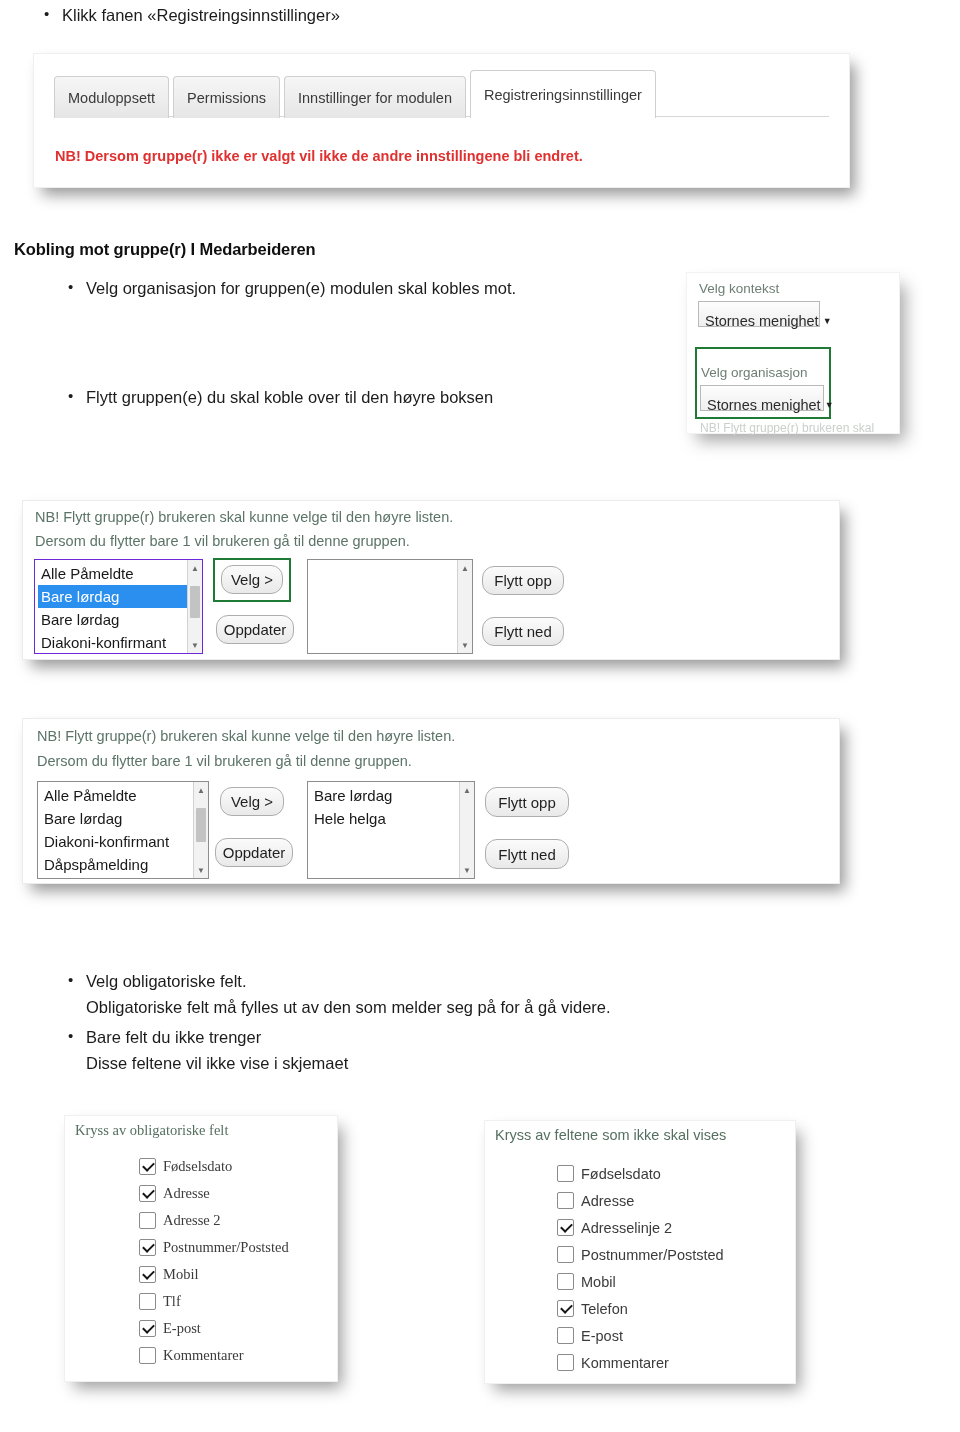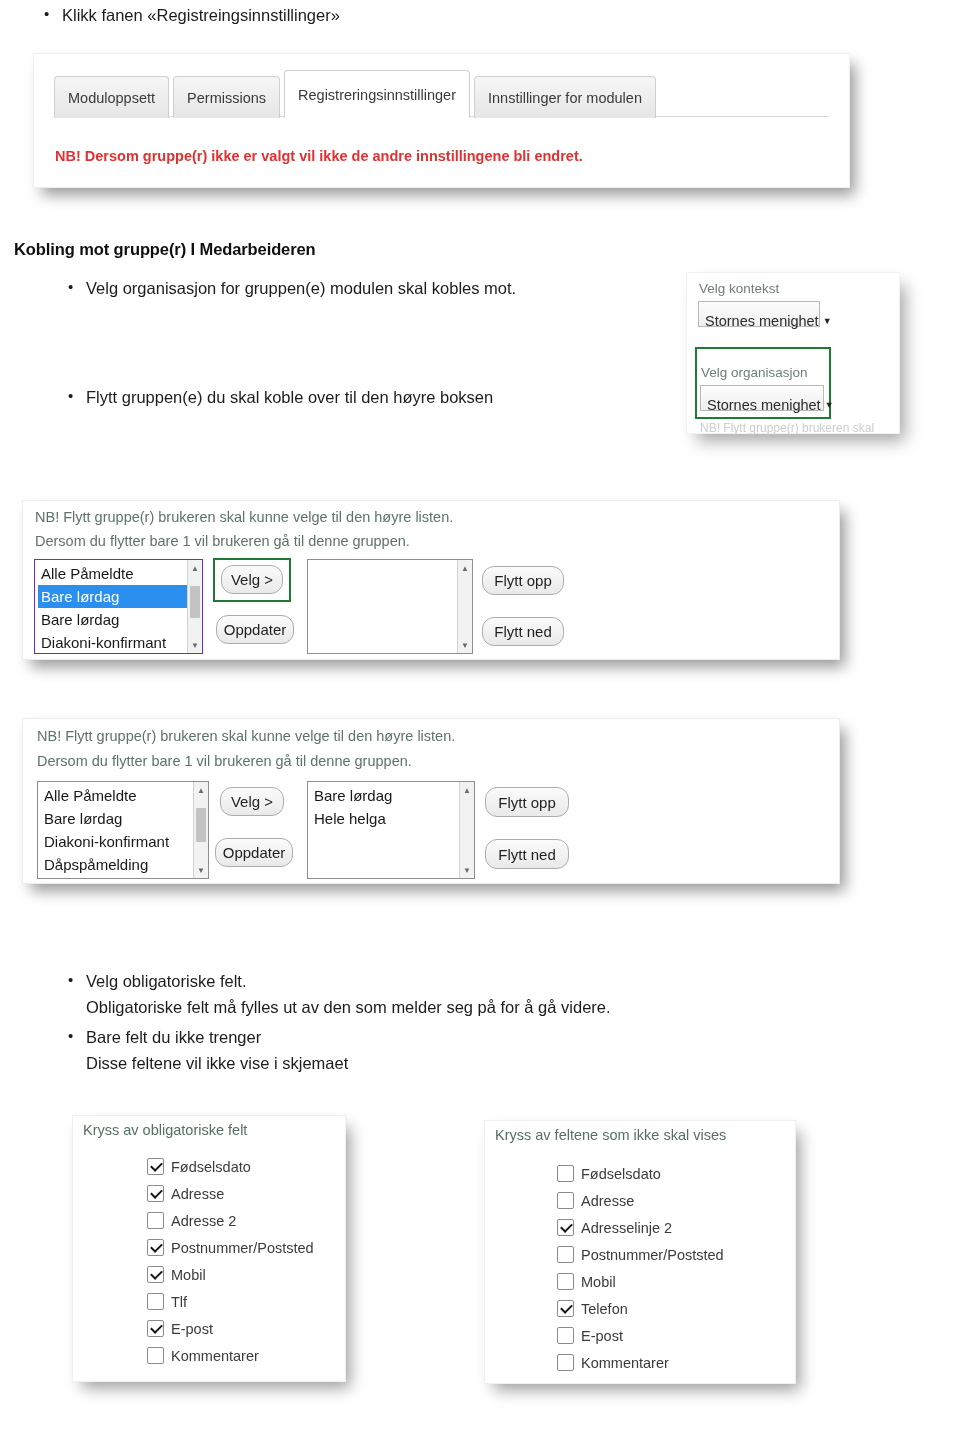--- a/index.html
+++ b/index.html
@@ -213,21 +213,21 @@
     white-space: nowrap;
   }
 
   
   .cbpanel {
     position: absolute;
     background: #ffffff;
     border: 1px solid #f0f0f0;
     box-shadow: 7px 9px 15px -3px rgba(0,0,0,0.38);
   }
-  #shot-required { left: 72px; top: 1115px; width: 272px; height: 265px; }
+  #shot-required { left: 64px; top: 1115px; width: 272px; height: 265px; font-family: Liberation Serif, serif; }
   #shot-hidden  { left: 484px; top: 1120px; width: 310px; height: 262px; }
 
   .cb-title {
     position: absolute;
     left: 10px; top: 6px;
     font-size: 14.5px;
     color: #55705f;
     white-space: nowrap;
   }
   .cb-list { position: absolute; left: 38px; top: 32px; }
@@ -269,22 +269,22 @@
 <div class="doc-bullet" style="left:44px; top:4px; width:620px;">
   <span class="bullet-dot">•</span>
   <span class="bullet-text">Klikk fanen «Registreingsinnstillinger»</span>
 </div>
 
 <div class="shot" id="shot-tabs">
   <div class="tab-underline"></div>
   <div class="tabrow">
     <div class="tab">Moduloppsett</div>
     <div class="tab">Permissions</div>
+    <div class="tab">Innstillinger for modulen</div>
     <div class="tab active">Registreringsinnstillinger</div>
-    <div class="tab">Innstillinger for modulen</div>
   </div>
   <div class="tab-warning">NB! Dersom gruppe(r) ikke er valgt vil ikke de andre innstillingene bli endret.</div>
 </div>
 
 <div class="doc-heading" style="left:14px; top:240px;">Kobling mot gruppe(r) I Medarbeideren</div>
 
 <div class="doc-bullet" style="left:68px; top:277px; width:600px;">
   <span class="bullet-dot">•</span>
   <span class="bullet-text">Velg organisasjon for gruppen(e) modulen skal kobles mot.</span>
 </div>

